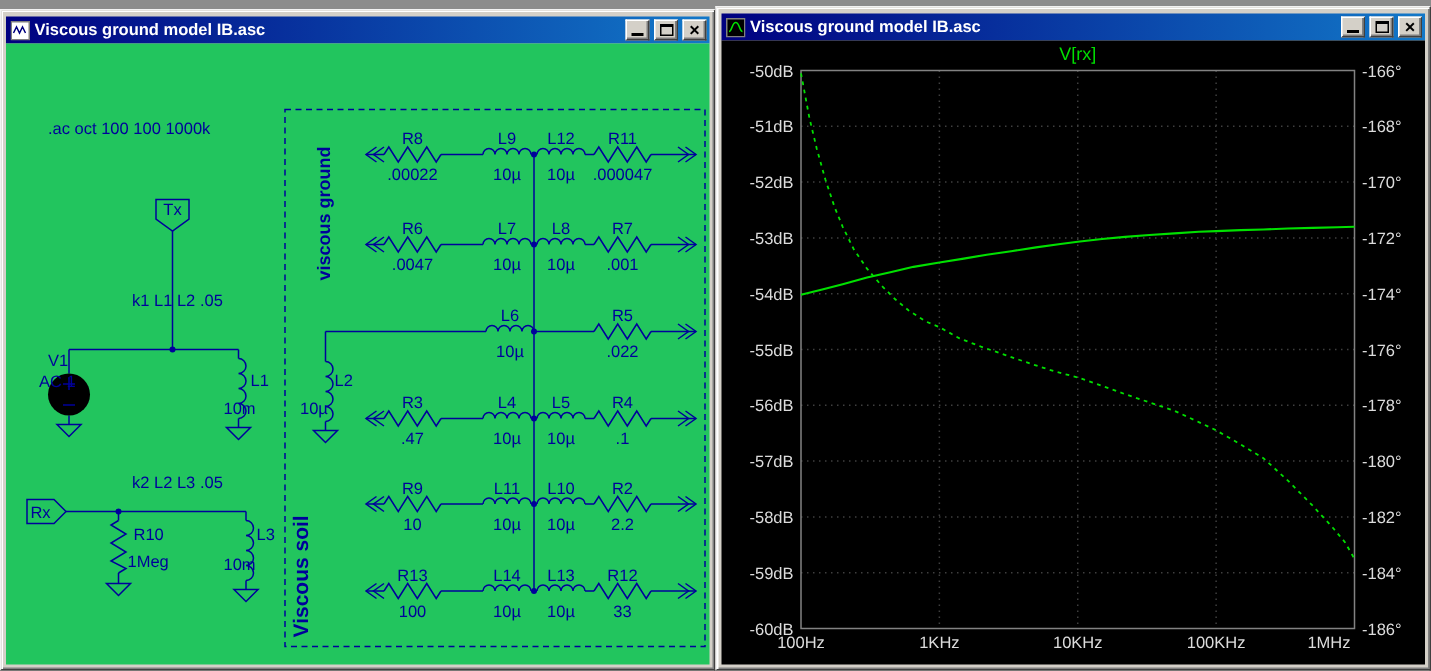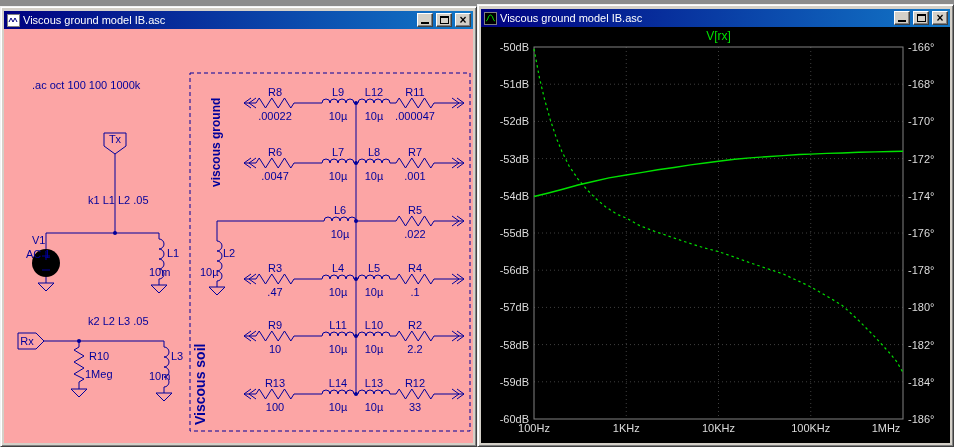--- a/index.html
+++ b/index.html
@@ -1,26 +1,26 @@
 <!DOCTYPE html>
 <html><head>
 <meta charset="utf-8">
 <style>
   *{box-sizing:border-box;margin:0;padding:0}
   body{width:954px;height:447px;position:relative;background:#8C8C8C;font-family:"Liberation Sans",sans-serif;overflow:hidden}
   .win{position:absolute;background:#D4D0C8;border:1px solid #404040;border-top-color:#F2F2F2;border-left-color:#F2F2F2;box-shadow:inset 1px 1px 0 #FFFFFF, inset -1px -1px 0 #808080;padding:4px 3px 3px 3px}
   .titlebar{height:18px;display:flex;align-items:center;gap:3px;padding:0 2px 0 3px;background:linear-gradient(90deg,#000080,#1278C8);user-select:none}
   .win-icon{width:13px;height:13px;flex:0 0 auto}
-  .titlebar .title{color:#FFF;font-size:11px;font-weight:normal;flex:1;white-space:nowrap;overflow:hidden}
+  .titlebar .title{color:#FFF;font-size:11px;font-weight:bold;flex:1;white-space:nowrap;overflow:hidden}
   .cap{position:relative;width:16px;height:14px;background:#D4D0C8;border:1px solid #404040;border-top-color:#FFF;border-left-color:#FFF;box-shadow:inset -1px -1px 0 #808080;display:flex;align-items:center;justify-content:center;flex:0 0 auto;padding:0}
   .glyph-min{position:absolute;left:3px;bottom:2px;width:8px;height:2px;background:#000}
   .glyph-max{width:9px;height:8px;border:1px solid #000;border-top-width:2px}
   .glyph-close{font-size:12px;font-weight:bold;color:#000;line-height:10px}
   .client{position:relative;width:100%;height:calc(100% - 18px);overflow:hidden}
-  .schematic{background:#fca5a5}
+  .schematic{background:#22c55e}
   .waveview{background:#000}
   svg{display:block}
   .wire,.wgroup line,.wgroup path,.wgroup polyline{stroke:#00009B;fill:none;stroke-width:1}
   .dashbox{stroke:#00009B;fill:none;stroke-dasharray:4 3;stroke-width:1}
   .slabel{fill:#00009B;font-size:11px;font-family:"Liberation Sans",sans-serif}
   .vtext{fill:#00009B;font-size:12px;font-weight:bold}
   .vtext-big{fill:#00009B;font-size:14px;font-weight:bold}
   .dot{fill:#00009B;stroke:none}
   .tick{fill:#DCDCDC;font-size:11px;font-family:"Liberation Sans",sans-serif}
   .ptitle{fill:#00E000;font-size:12px}

